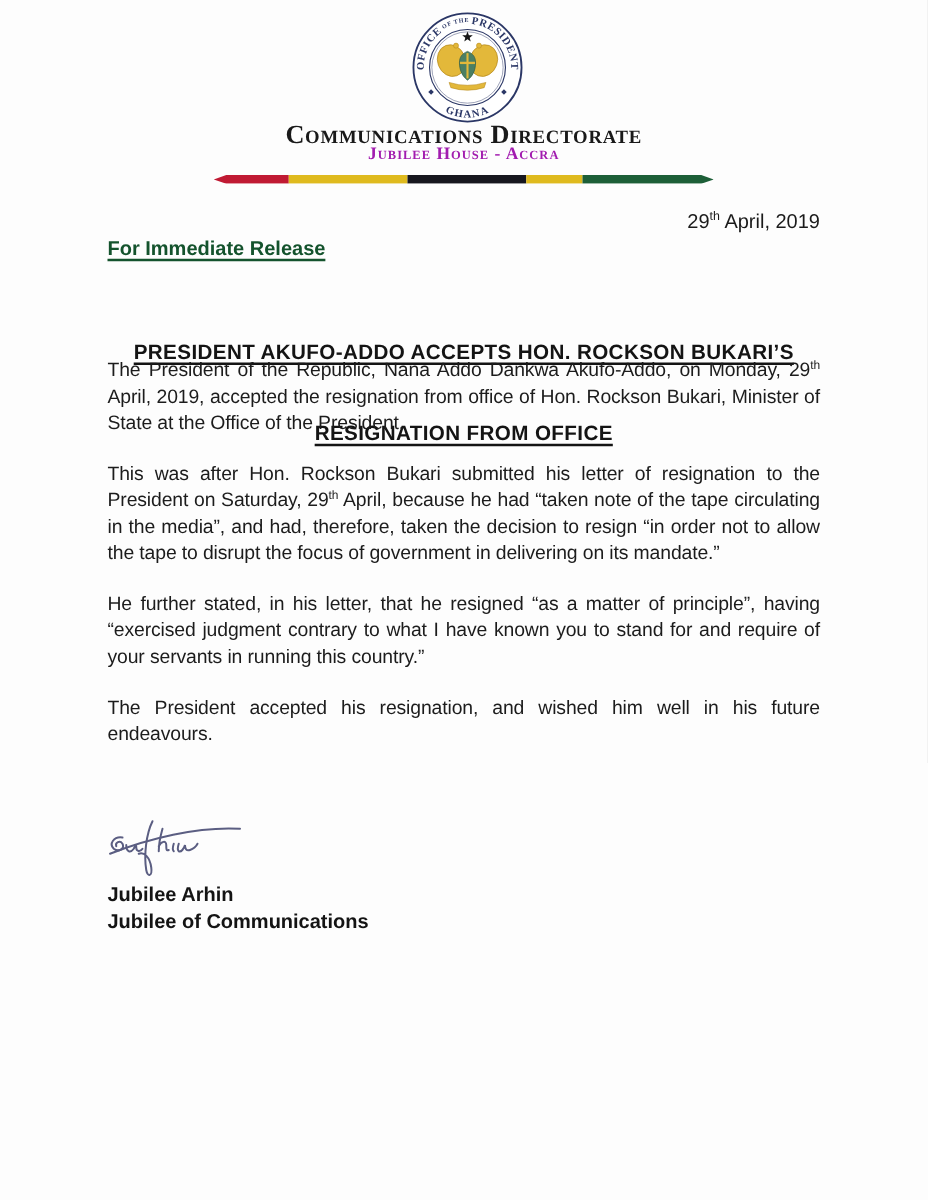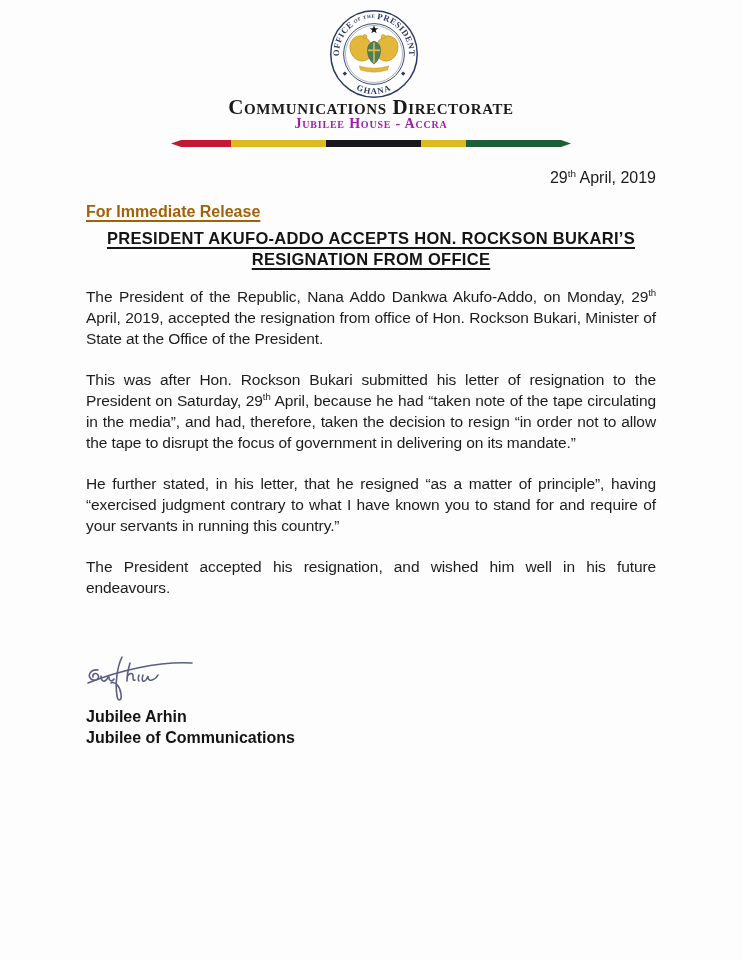--- a/index.html
+++ b/index.html
@@ -36,29 +36,28 @@
   
   .date-line{
     position:absolute; top:167px; left:86px; width:570px;
     text-align:right; font-size:16px; line-height:21px; color:#1b1b1b;
   }
   sup{font-size:62%; line-height:0; vertical-align:super;}
   .release-label{
     position:absolute; top:189px; left:86px;
     font-size:16px; line-height:21px; font-weight:700;
     text-decoration:underline; text-decoration-thickness:2px; text-underline-offset:3px;
-    color:#a16207;
-    margin-top:12px;
+    color:#14532d;
   }
   .title-block{
     position:absolute; top:228px; left:86px; width:570px; text-align:center;
     font-size:16.5px; line-height:21px; font-weight:700; letter-spacing:.3px; color:#141414;
   }
   .title-line{
-    text-decoration:underline; text-decoration-thickness:2px; text-underline-offset:3px;
+    text-decoration:underline; text-decoration-thickness:2px; text-underline-offset:3px;margin-top:44px;
   }
   .body-col{
     position:absolute; top:286px; left:86px; width:570px;
     font-size:15.5px; line-height:21px; text-align:justify; letter-spacing:-.1px; color:#1c1c1c;
   }
   .body-col p{margin:0 0 20px 0;}
   
   .sig-svg{position:absolute; left:84px; top:650px; width:120px; height:55px;}
   .sig-block{
     position:absolute; top:706px; left:86px;

